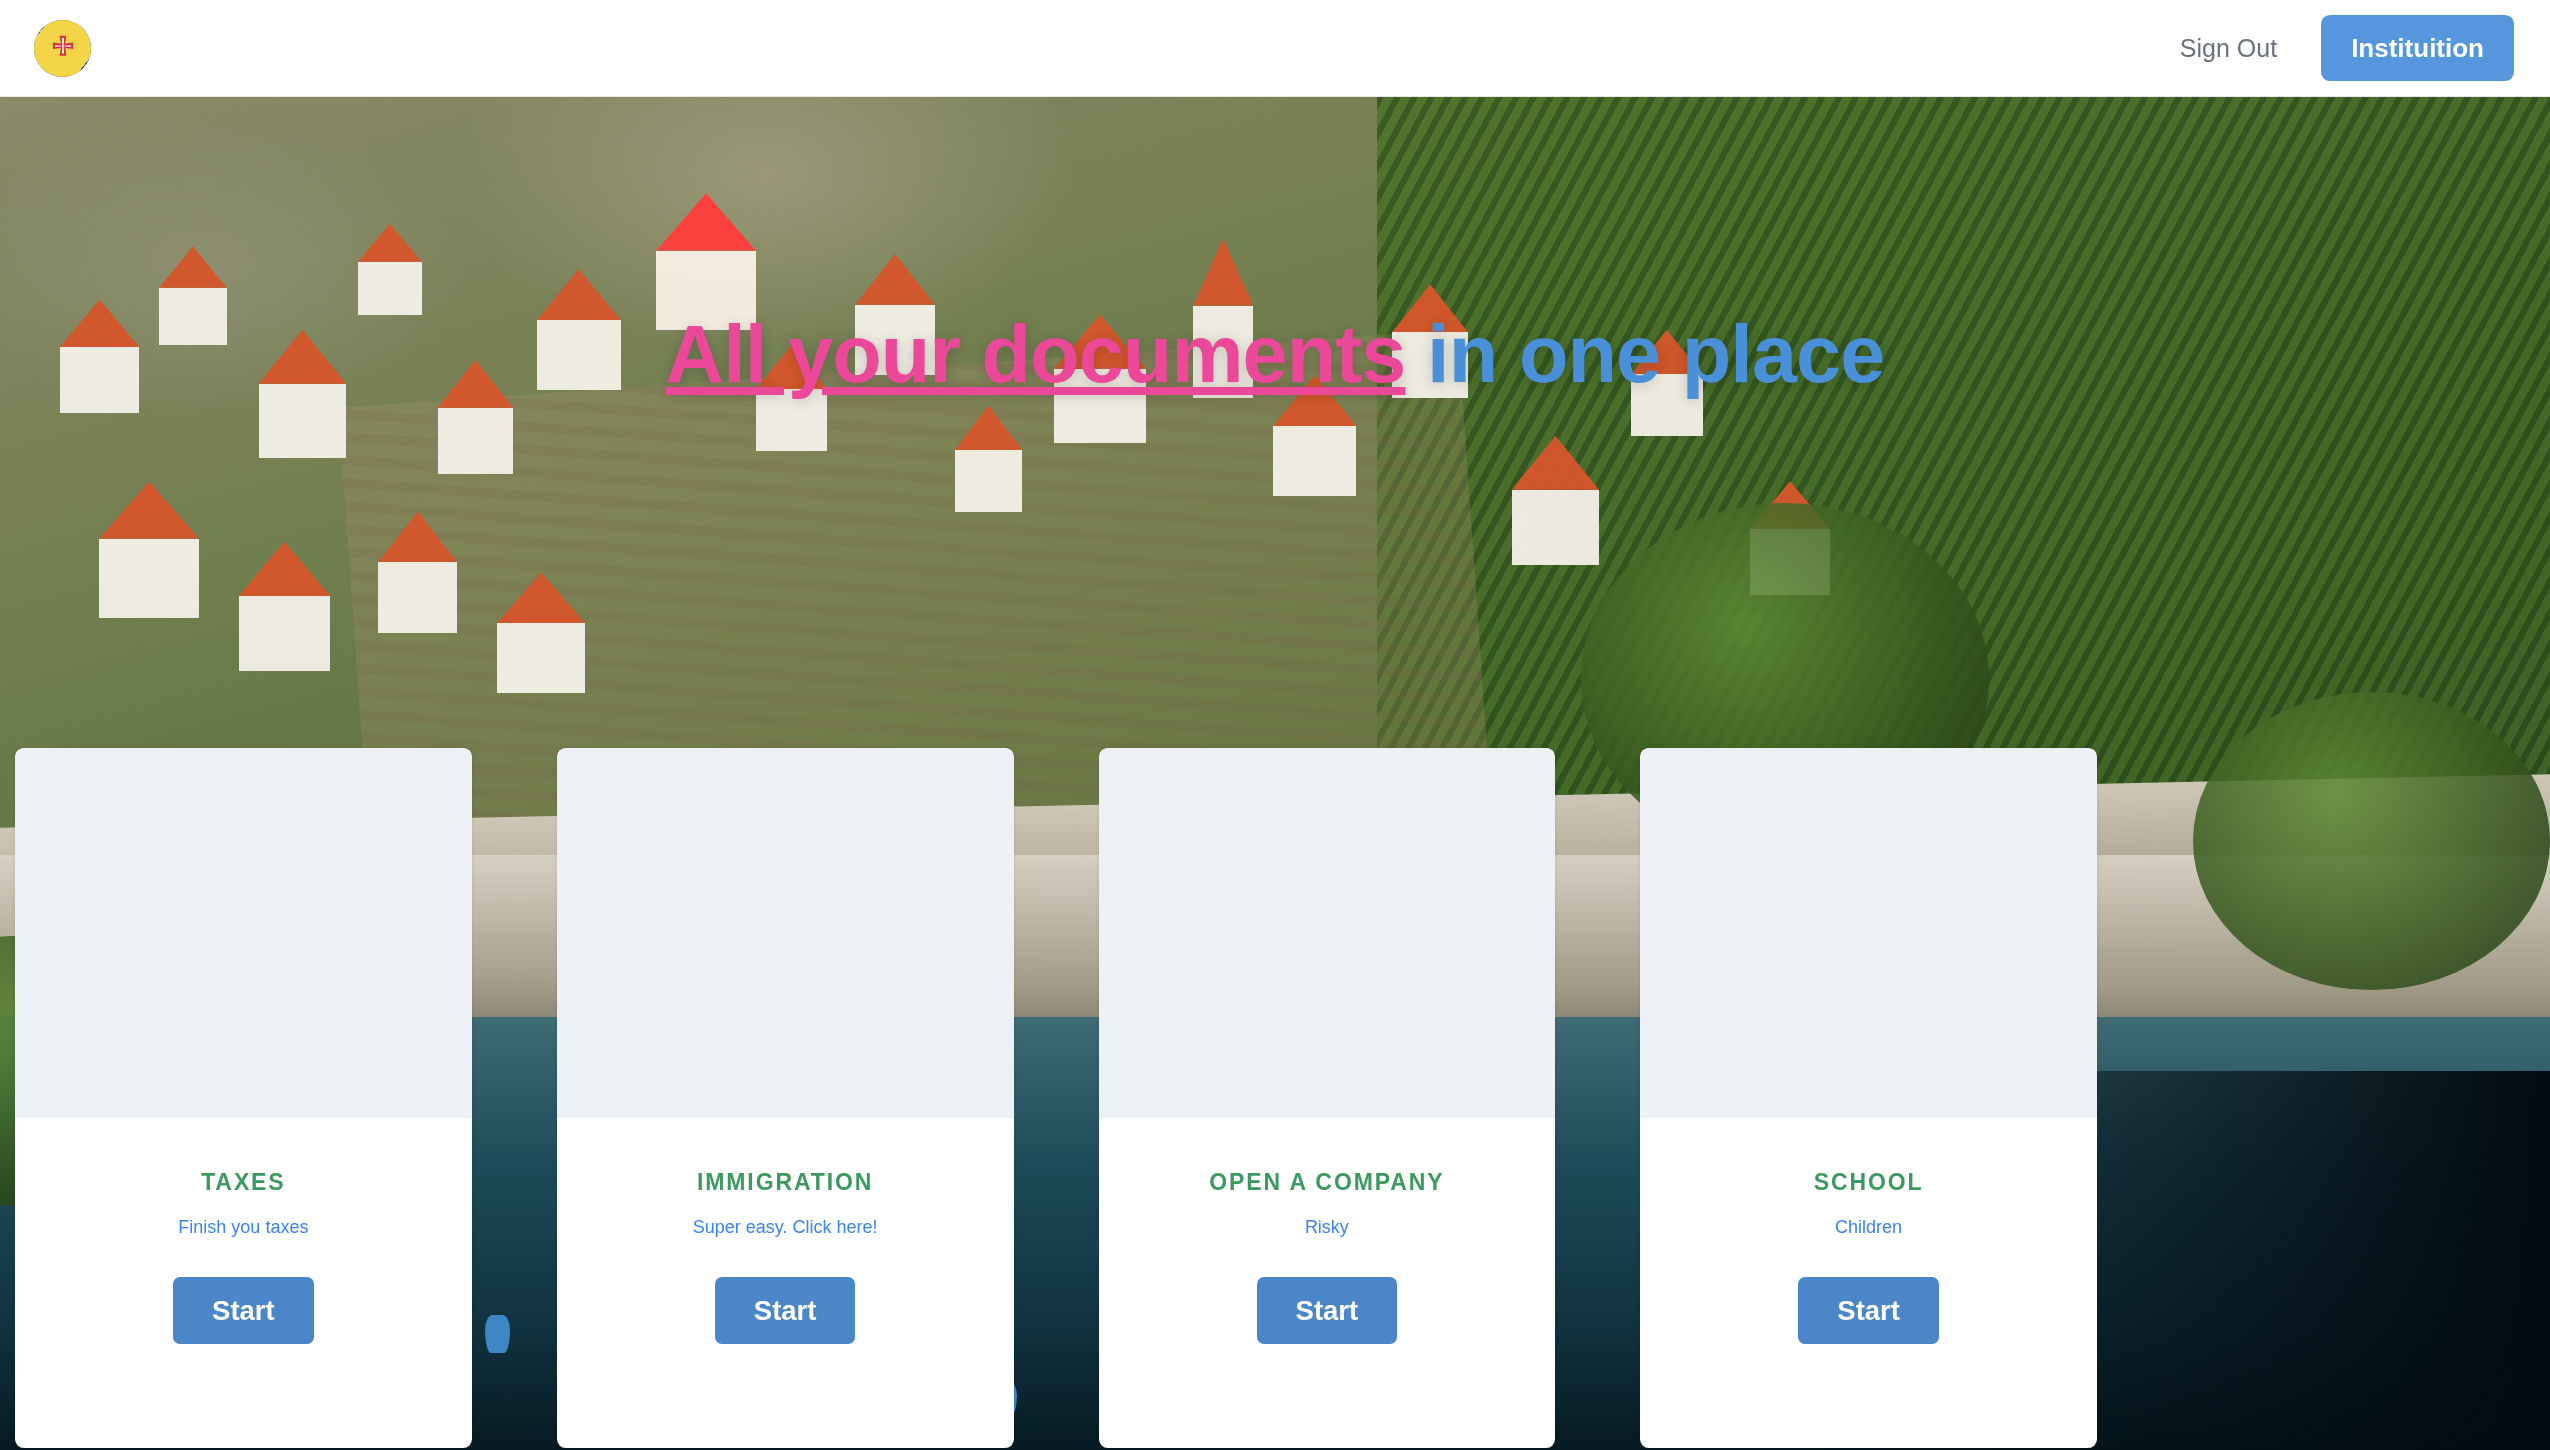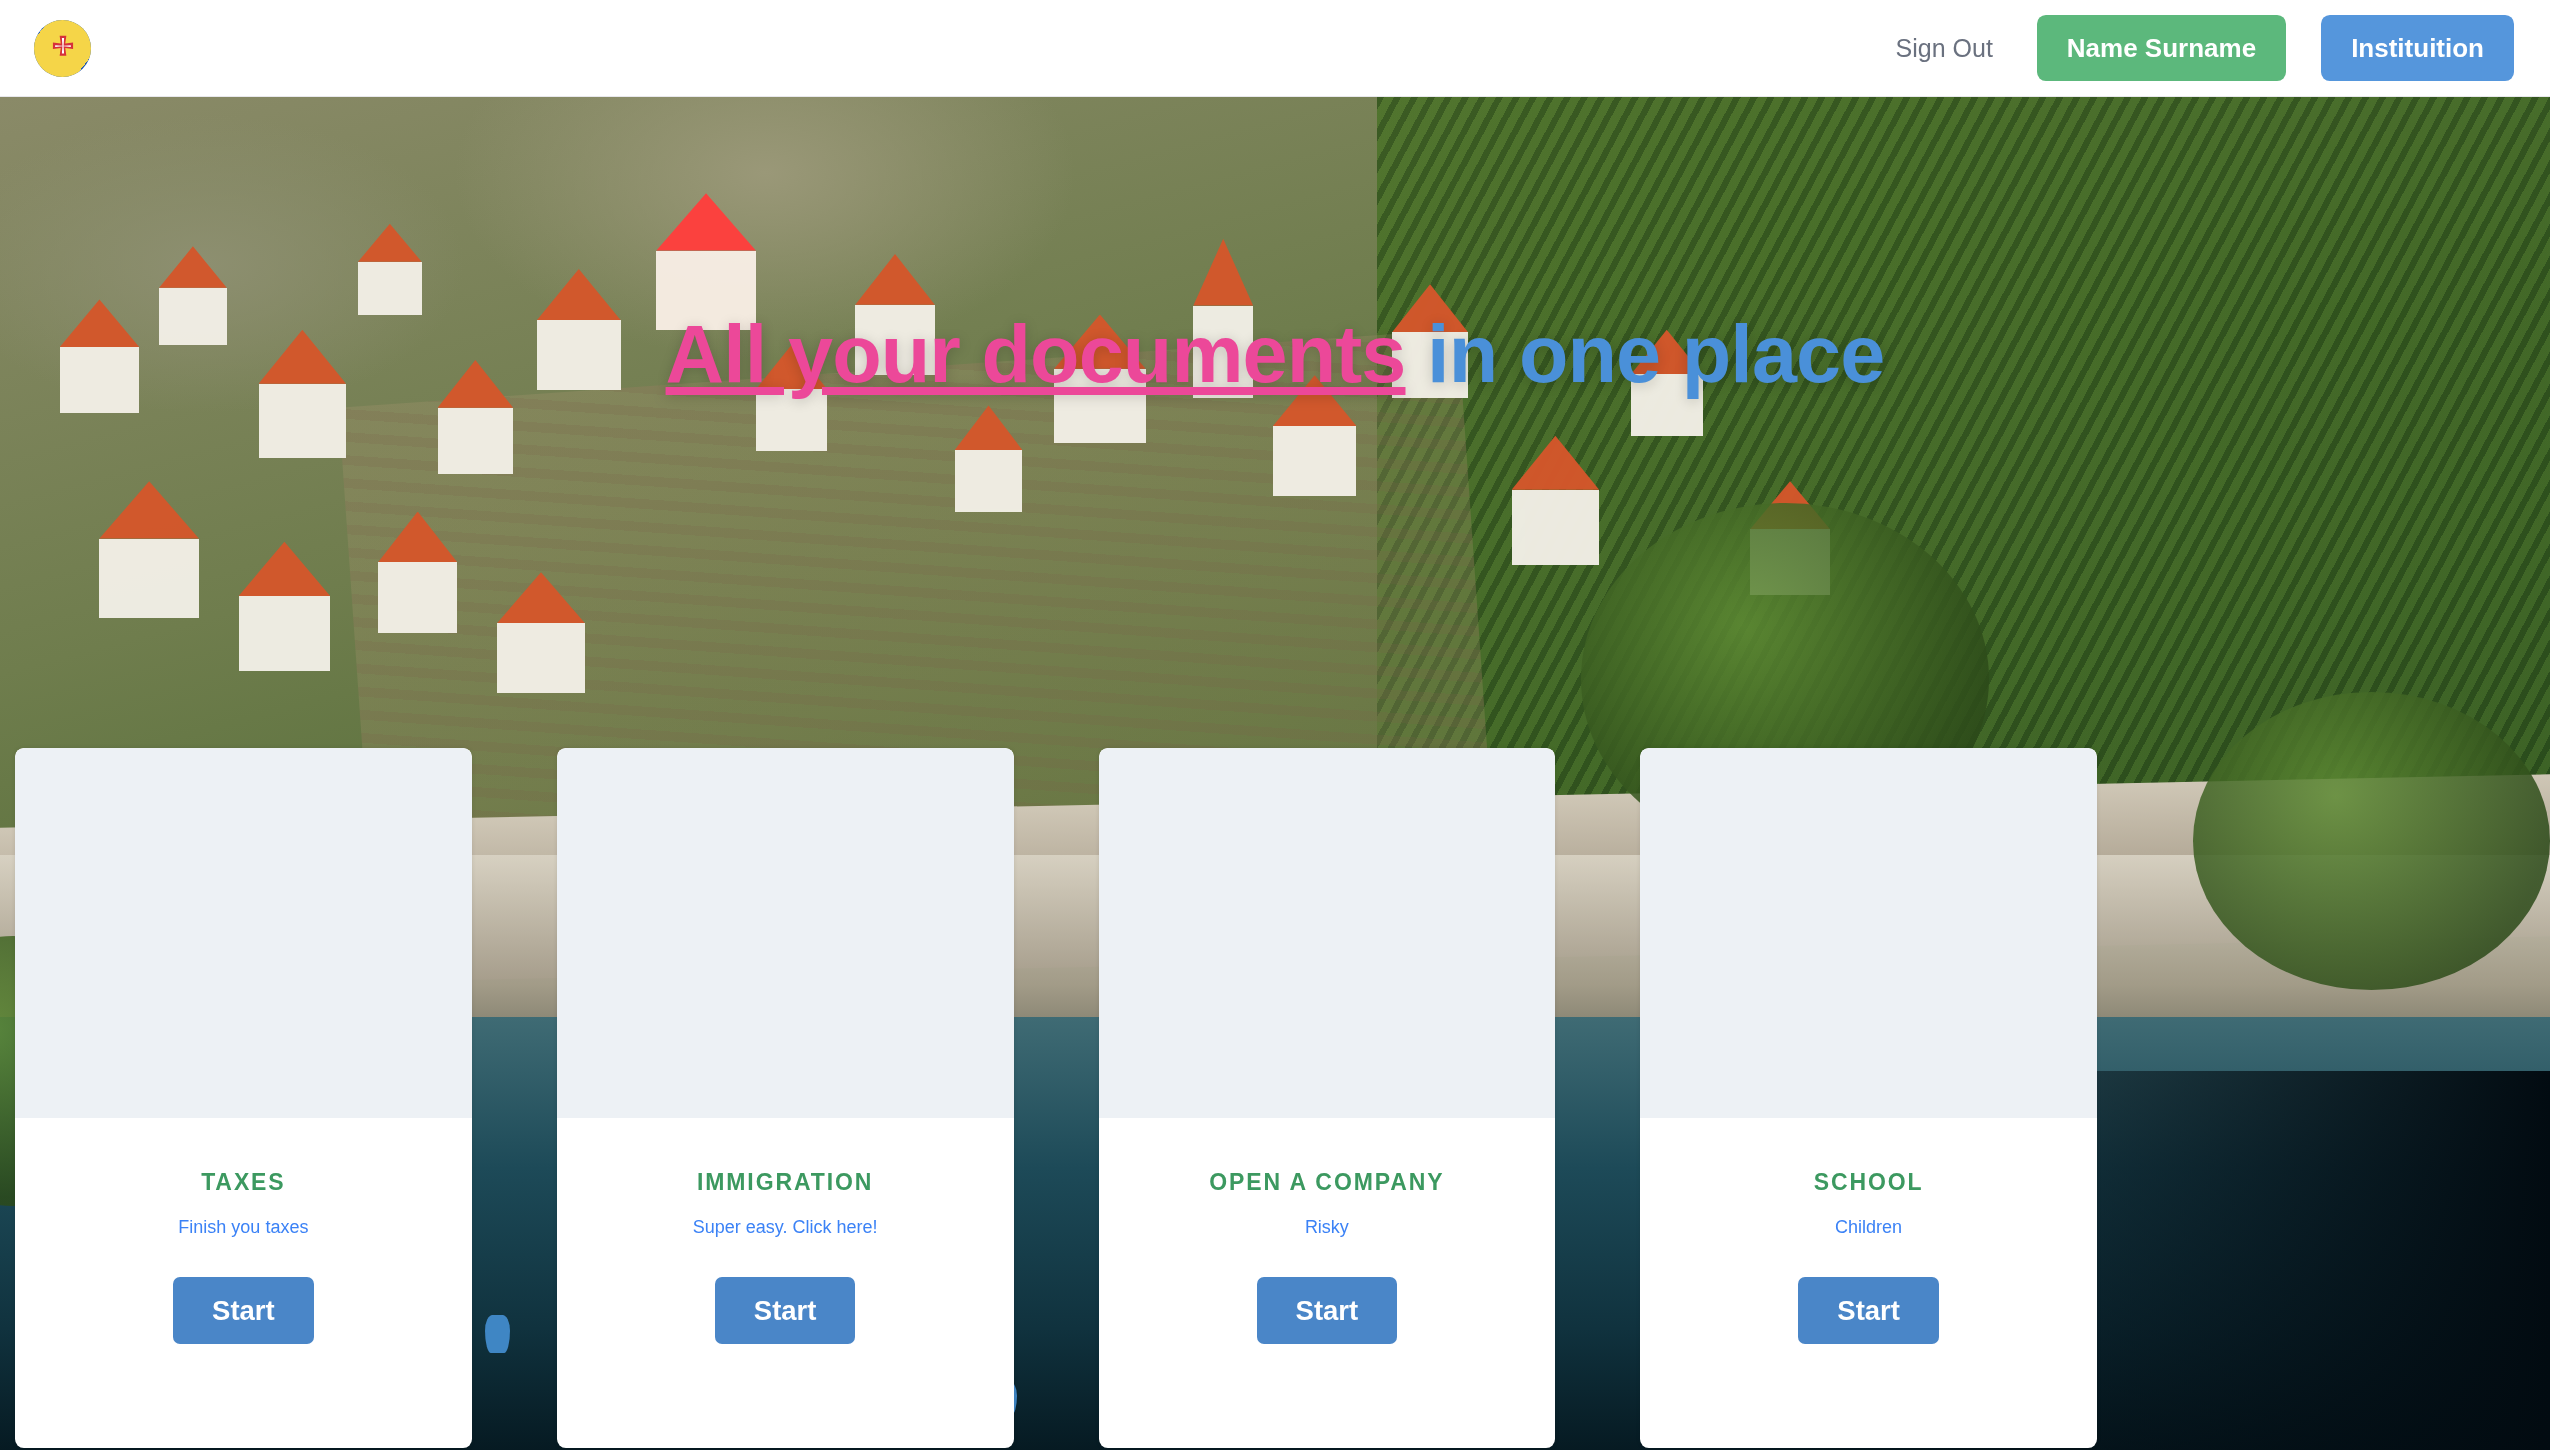--- a/index.html
+++ b/index.html
@@ -227,21 +227,20 @@
         <svg class="logo-cross" viewBox="0 0 100 100">
           <path d="M38 6 L62 6 L58 34 L86 30 L86 54 L58 50 L62 78 L38 78 L42 50 L14 54 L14 30 L42 34 Z" fill="#d6303a"></path>
           <path d="M46 14 L54 14 L52 42 L78 40 L78 46 L52 44 L54 70 L46 70 L48 44 L22 46 L22 40 L48 42 Z" fill="#ffffff"></path>
         </svg>
       </div>
     </div>
 
 
     <div class="nav-right">
       <span class="signout">Sign Out</span>
-      <button class="btn-pill btn-user">Name Surname</button>
       <button class="btn-pill btn-inst">Instituition</button>
     </div>
 
   </div>
 
   <div class="hero">
 
     <div class="photo">
       <div class="sky-hill"></div>
       <div class="greenbelt"></div>

